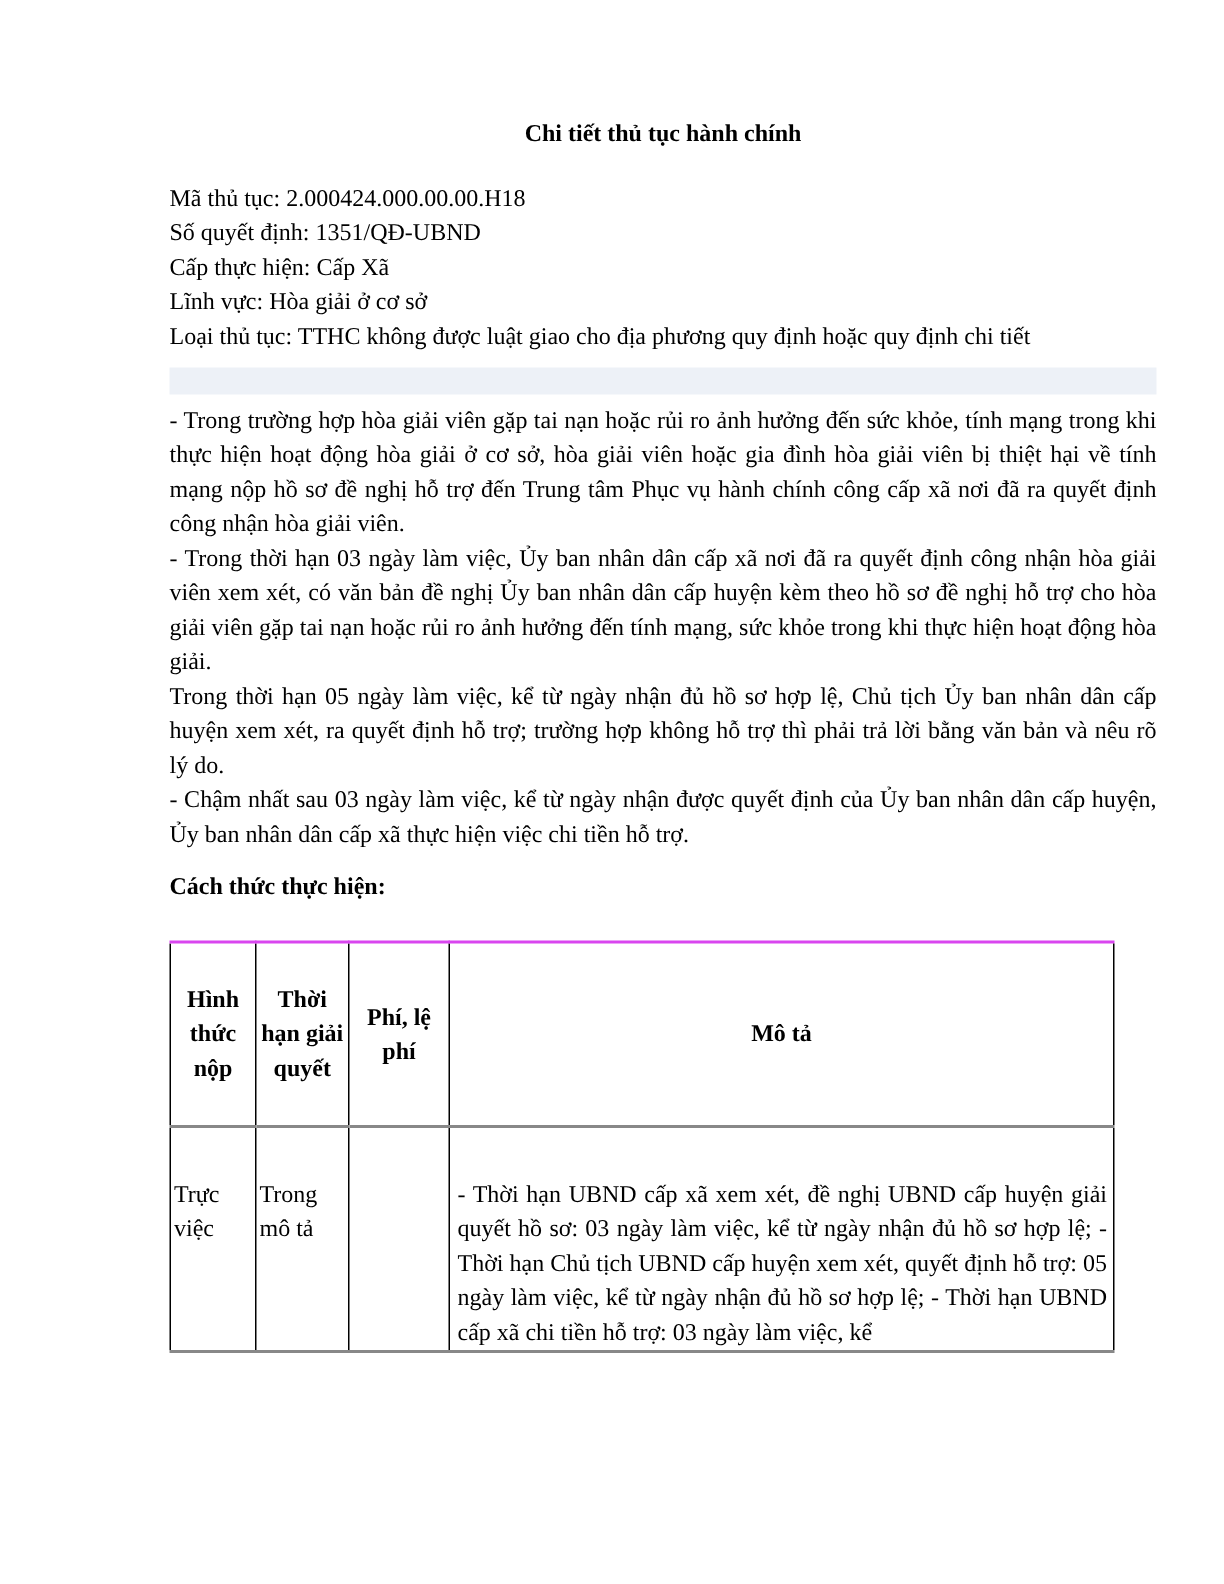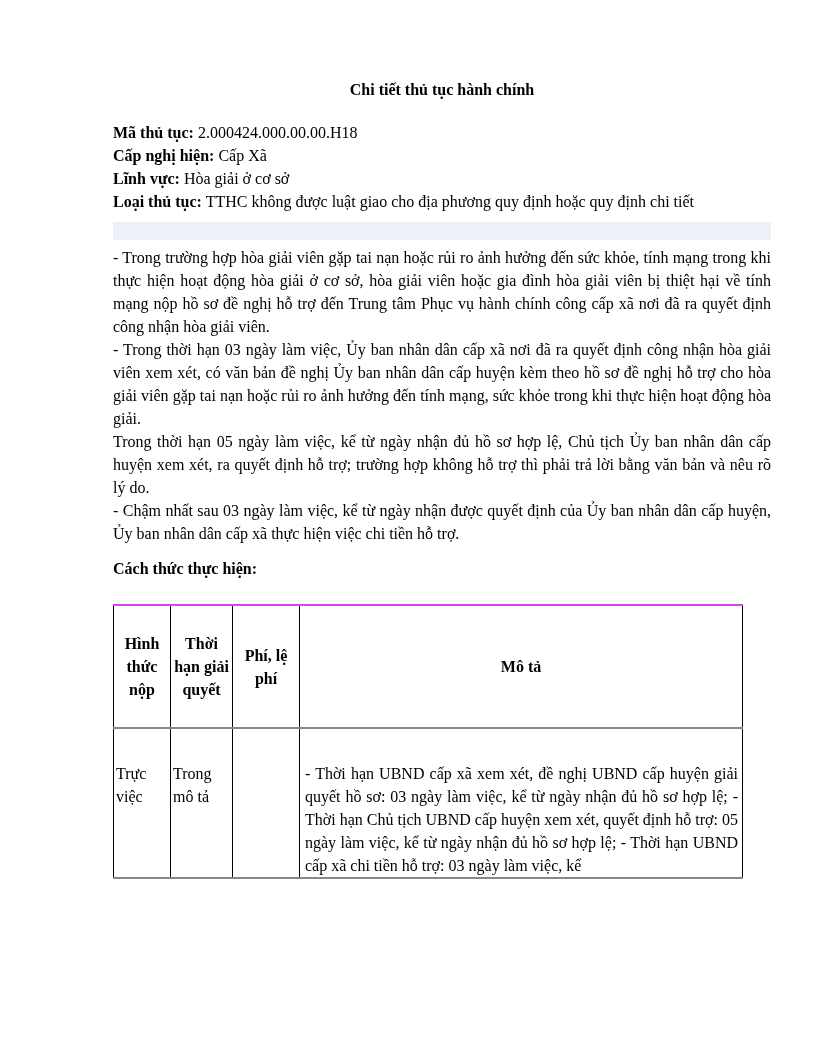--- a/index.html
+++ b/index.html
@@ -23,21 +23,21 @@
     font-weight: bold;
     font-size: 16px;
     line-height: 23px;
     margin: 8px 0 20px 0;
   }
   .field, .para {
     margin: 0;
     line-height: 23px;
     text-align: justify;
   }
-  .field b { font-weight: bold; }
+  .field b { font-weight: normal; }
   .highlight-bar {
     height: 18px;
     background: #edf1f7;
     margin: 9px 0 6px 0;
   }
   .section-heading {
     font-weight: bold;
     line-height: 23px;
     margin: 12px 0 24px 0;
   }
@@ -81,21 +81,22 @@
 </style>
 </head>
 <body>
 
 <div class="page">
 
   <div class="doc-title">Chi tiết thủ tục hành chính</div>
 
   <div>
     <p class="field"><b>Mã thủ tục:</b> <span>2.000424.000.00.00.H18</span></p>
-    <p class="field"><b>Cấp nghị hiện:</b> <span>Cấp Xã</span></p>
+    <p class="field"><b>Số quyết định:</b> <span>1351/QĐ-UBND</span></p>
+    <p class="field"><b>Cấp thực hiện:</b> <span>Cấp Xã</span></p>
     <p class="field"><b>Lĩnh vực:</b> <span>Hòa giải ở cơ sở</span></p>
     <p class="field"><b>Loại thủ tục:</b> <span>TTHC không được luật giao cho địa phương quy định hoặc quy định chi tiết</span></p>
   </div>
 
   <div class="highlight-bar"></div>
 
   <div>
     <p class="para">- Trong trường hợp hòa giải viên gặp tai nạn hoặc rủi ro ảnh hưởng đến sức khỏe, tính mạng trong khi thực hiện hoạt động hòa giải ở cơ sở, hòa giải viên hoặc gia đình hòa giải viên bị thiệt hại về tính mạng nộp hồ sơ đề nghị hỗ trợ đến Trung tâm Phục vụ hành chính công cấp xã nơi đã ra quyết định công nhận hòa giải viên.</p>
     <p class="para">- Trong thời hạn 03 ngày làm việc, Ủy ban nhân dân cấp xã nơi đã ra quyết định công nhận hòa giải viên xem xét, có văn bản đề nghị Ủy ban nhân dân cấp huyện kèm theo hồ sơ đề nghị hỗ trợ cho hòa giải viên gặp tai nạn hoặc rủi ro ảnh hưởng đến tính mạng, sức khỏe trong khi thực hiện hoạt động hòa giải.</p>
     <p class="para">Trong thời hạn 05 ngày làm việc, kể từ ngày nhận đủ hồ sơ hợp lệ, Chủ tịch Ủy ban nhân dân cấp huyện xem xét, ra quyết định hỗ trợ; trường hợp không hỗ trợ thì phải trả lời bằng văn bản và nêu rõ lý do.</p>

